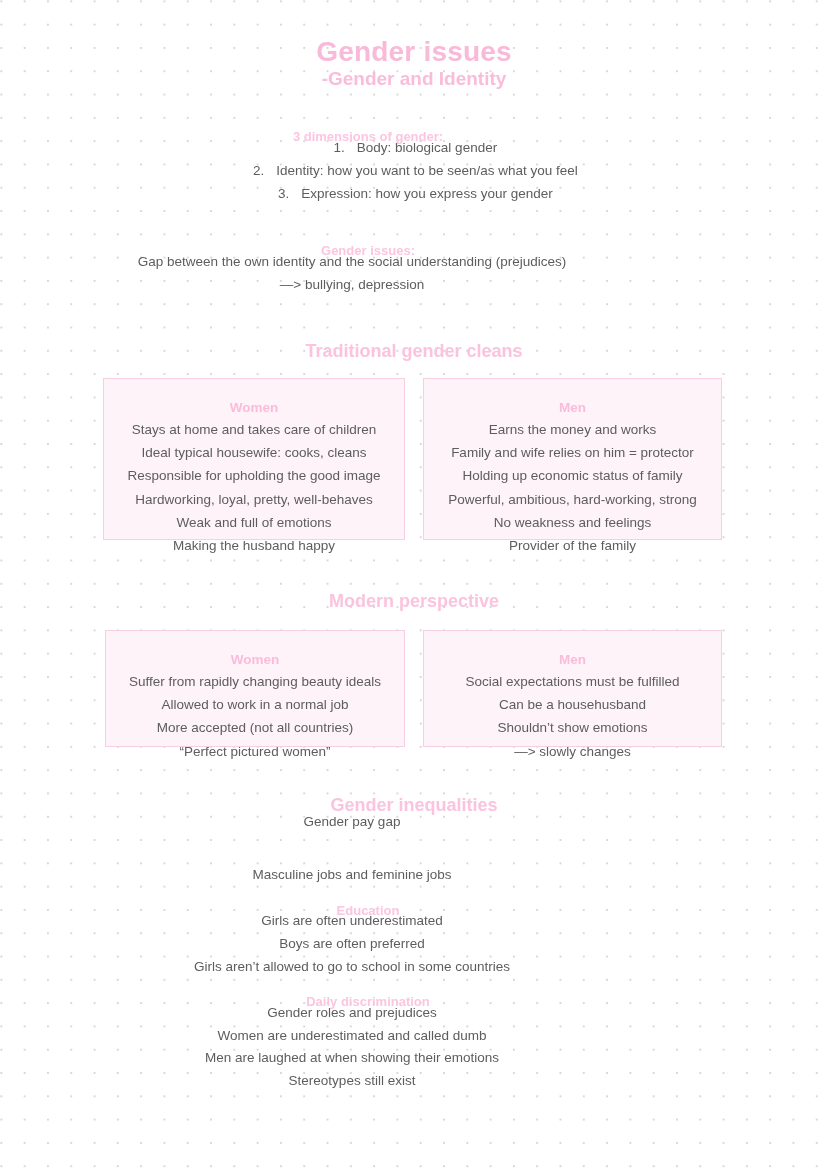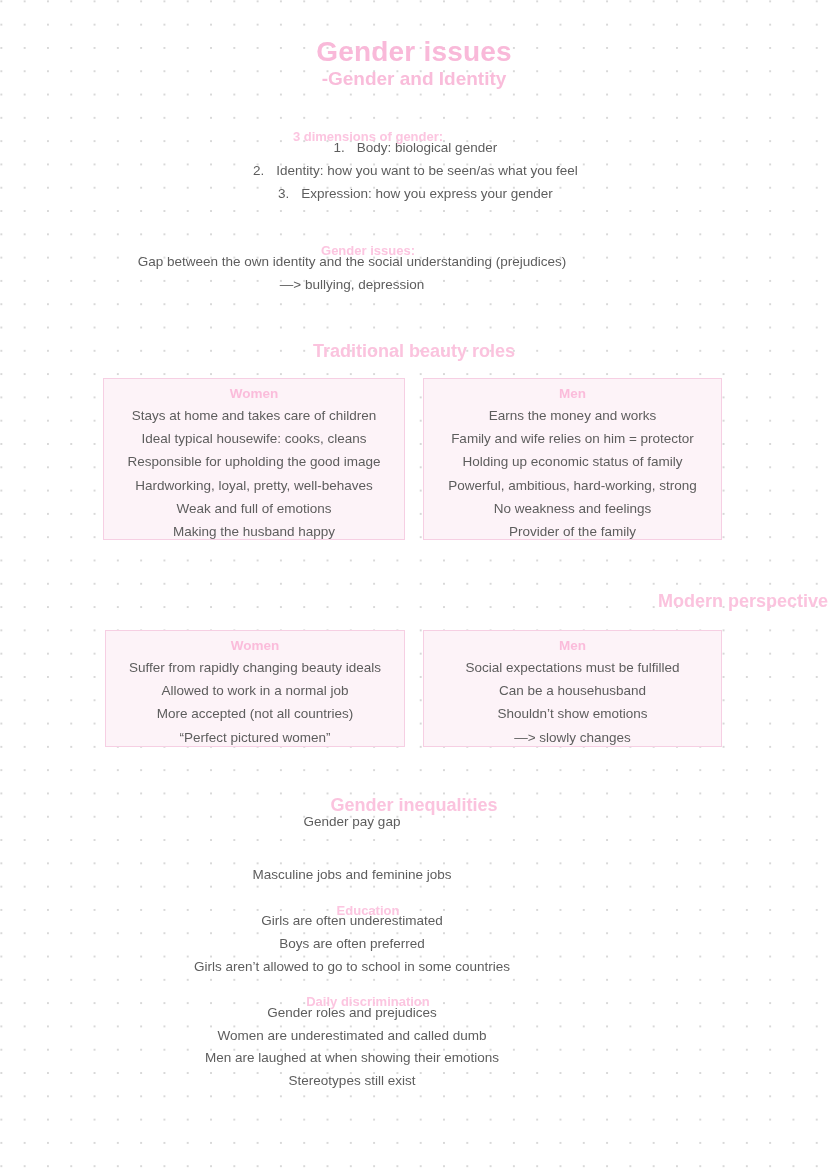--- a/index.html
+++ b/index.html
@@ -101,21 +101,21 @@
     text-align: right;
     margin-right: 12px;
   }
 
   
   .box {
     position: absolute;
     box-sizing: border-box;
     border: 1px solid #f6cfe3;
     background-color: #fdf3f8;
-    padding-top: 7px;
+    padding-top: 21px;
   }
   .box-title {
     text-align: center;
     font-size: 13.5px;
     font-weight: bold;
     color: #fbbcdb;
     margin-bottom: 3px;
   }
   .box-line {
     text-align: center;
@@ -147,21 +147,21 @@
     <span class="num">2.</span><span>Identity: how you want to be seen/as what you feel</span>
   </div>
   <div class="numbered" style="top:186px;">
     <span class="num">3.</span><span>Expression: how you express your gender</span>
   </div>
 
   <div class="sub-heading" style="top:231px;">Gender issues:</div>
   <div class="line" style="top:254px;">Gap between the own identity and the social understanding (prejudices)</div>
   <div class="line italic" style="top:277px;">—&gt; bullying, depression</div>
 
-  <div class="section-heading" style="top:341px;">Traditional beauty roles</div>
+  <div class="section-heading" style="top:341px;">Traditional gender cleans</div>
 
   <div class="box box-trad-women">
     <div class="box-title">Women</div>
     <div class="box-line">Stays at home and takes care of children</div>
     <div class="box-line">Ideal typical housewife: cooks, cleans</div>
     <div class="box-line">Responsible for upholding the good image</div>
     <div class="box-line">Hardworking, loyal, pretty, well-behaves</div>
     <div class="box-line">Weak and full of emotions</div>
     <div class="box-line">Making the husband happy</div>
   </div>
@@ -169,21 +169,21 @@
   <div class="box box-trad-men">
     <div class="box-title">Men</div>
     <div class="box-line">Earns the money and works</div>
     <div class="box-line">Family and wife relies on him = protector</div>
     <div class="box-line">Holding up economic status of family</div>
     <div class="box-line">Powerful, ambitious, hard-working, strong</div>
     <div class="box-line">No weakness and feelings</div>
     <div class="box-line">Provider of the family</div>
   </div>
 
-  <div class="section-heading" style="top:591px;text-align:right;">Modern perspective</div>
+  <div class="section-heading" style="top:591px;">Modern perspective</div>
 
   <div class="box box-mod-women">
     <div class="box-title">Women</div>
     <div class="box-line">Suffer from rapidly changing beauty ideals</div>
     <div class="box-line">Allowed to work in a normal job</div>
     <div class="box-line">More accepted (not all countries)</div>
     <div class="box-line">“Perfect pictured women”</div>
   </div>
 
   <div class="box box-mod-men">

